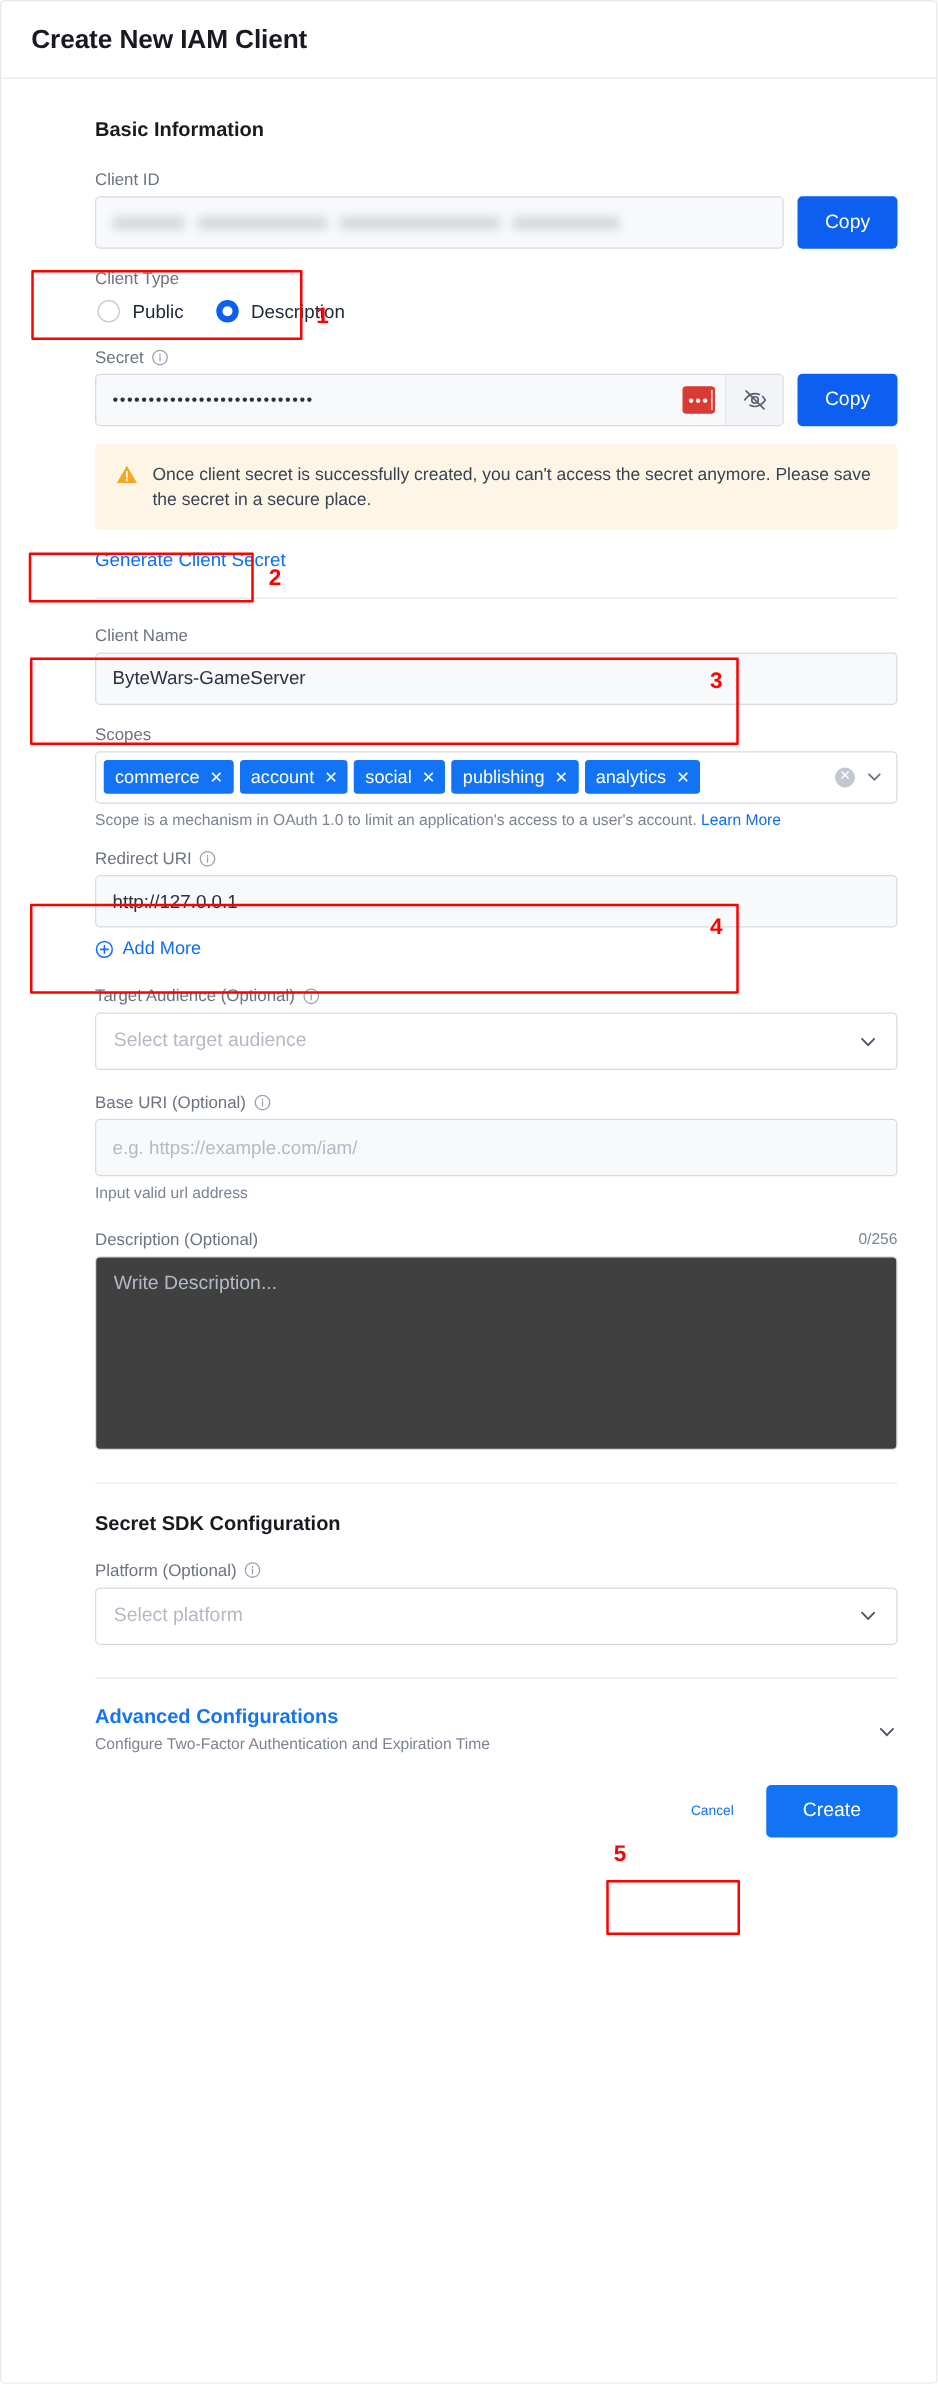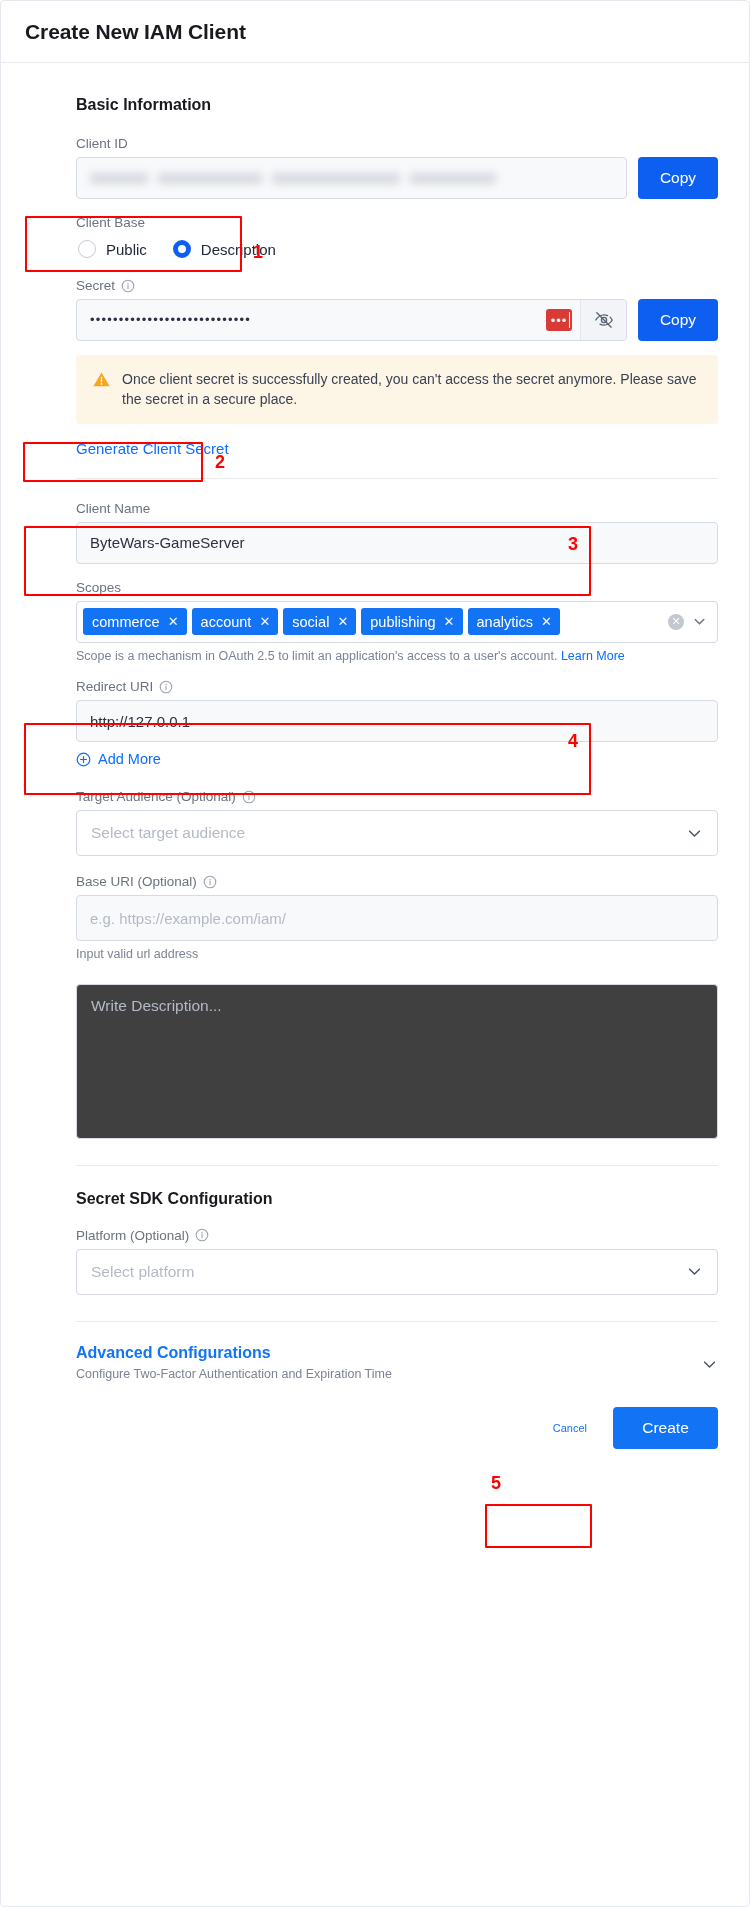--- a/index.html
+++ b/index.html
@@ -350,21 +350,21 @@
               <span style="width:104px"></span>
               <span style="width:128px"></span>
               <span style="width:86px"></span>
           </div>
         </div>
         <button class="btn-copy">Copy</button>
       </div>
     </div>
 
     <div class="field" style="margin-bottom:18px;">
-      <div class="field-label">Client Base</div>
+      <div class="field-label">Client Type</div>
       <div class="radio-group">
         <div class="radio-opt">
           <div class="radio-dot"></div>
           <div class="radio-label">Public</div>
         </div>
         <div class="radio-opt">
           <div class="radio-dot checked"></div>
           <div class="radio-label">Description</div>
         </div>
       </div>
@@ -444,21 +444,21 @@
         <span class="ms-actions">
           <span class="clear-circle">✕</span>
           <span class="chev">
             <svg viewBox="0 0 16 16" fill="none" stroke="currentColor" stroke-width="1.5" stroke-linecap="round">
                 <path d="M3.4 5.8 8 10.4l4.6-4.6"></path>
               </svg>
           </span>
         </span>
       </div>
       <div class="help-text">
-        <span>Scope is a mechanism in OAuth 2.5 to limit an application's access to a user's account.</span>
+        <span>Scope is a mechanism in OAuth 1.0 to limit an application's access to a user's account.</span>
         <span class="link-sm">Learn More</span>
       </div>
     </div>
 
     <div class="field" style="margin-bottom:6px;">
       <div class="field-label">
         <span>Redirect URI</span>
         <span class="info-icon">
           <svg viewBox="0 0 16 16" fill="none" stroke="currentColor" stroke-width="1.2">
               <circle cx="8" cy="8" r="6.6"></circle>
@@ -504,20 +504,24 @@
               <circle cx="8" cy="8" r="6.6"></circle>
               <path d="M8 7.2v4M8 4.9v0.9" stroke-linecap="round"></path>
             </svg>
         </span>
       </div>
       <div class="input placeholder" style="height:46px;">e.g. https://example.com/iam/</div>
       <div class="help-text">Input valid url address</div>
     </div>
 
     <div class="field" style="margin-top:20px;">
+      <div class="field-label label-row">
+        <span>Description (Optional)</span>
+        <span class="counter">0/256</span>
+      </div>
       <div class="textarea">Write Description...</div>
     </div>
 
     <hr class="hr" style="margin:26px 0 24px 0;">
 
     <div class="section-title" style="margin-bottom:20px;">Secret SDK Configuration</div>
 
     <div class="field">
       <div class="field-label">
         <span>Platform (Optional)</span>

